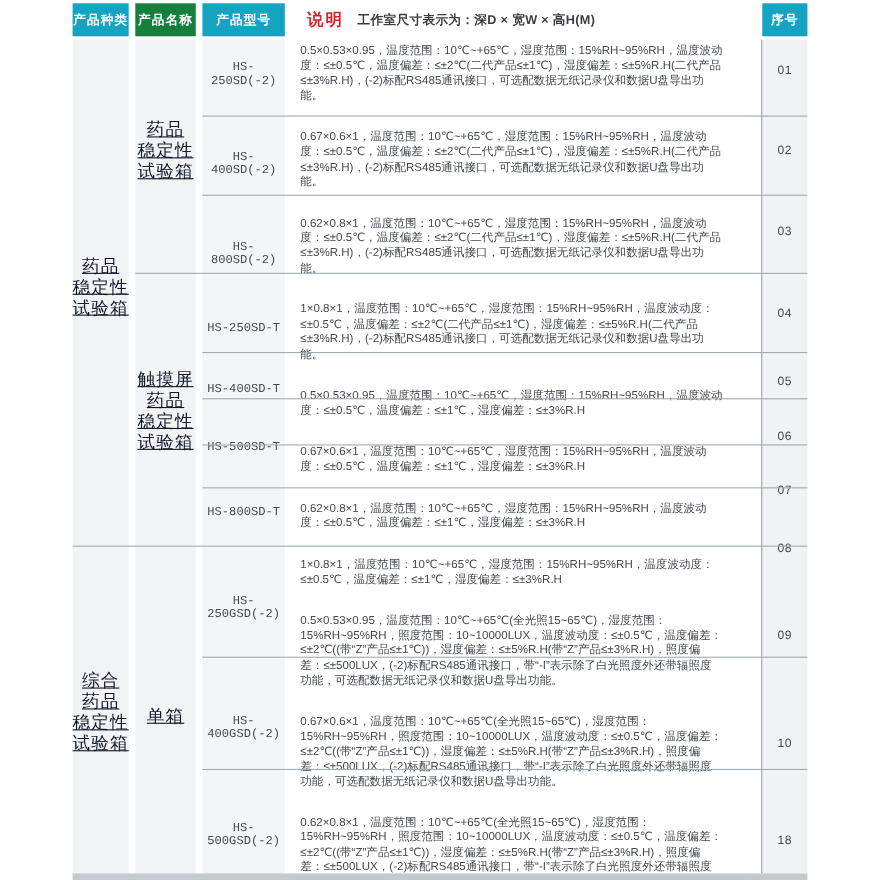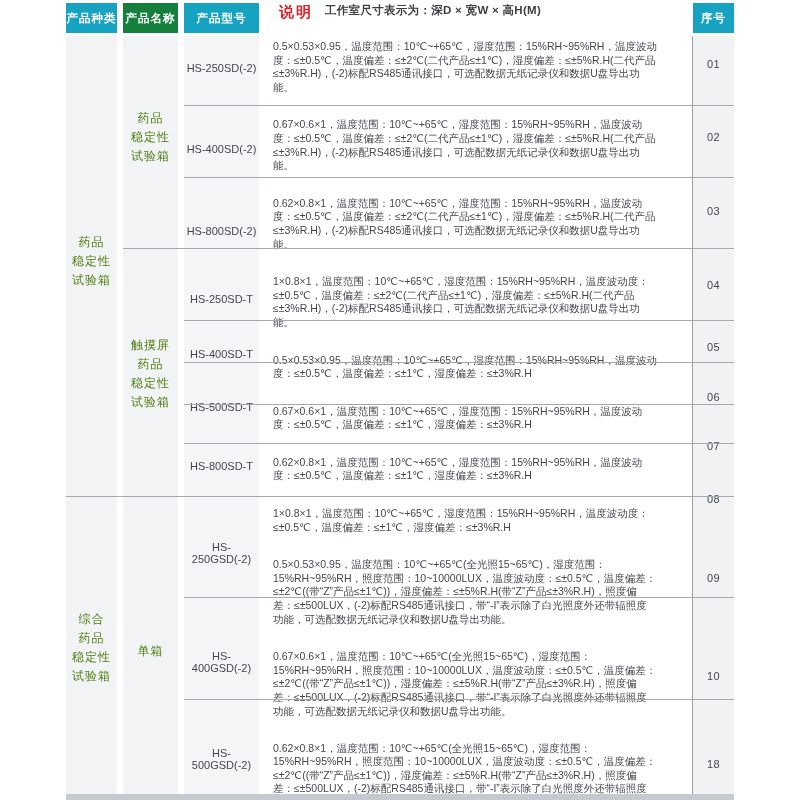--- a/index.html
+++ b/index.html
@@ -8,36 +8,36 @@
 
   
   .hcell{position:absolute;top:3px;height:30px;display:flex;align-items:center;justify-content:center;
          color:#ffffff;font-size:11.5px;font-weight:700;letter-spacing:1px;box-sizing:border-box;}
   .teal{background:#16a3c2;}
   .redbg{background:#15803d;}
   .h-cat{left:66px;width:51px;}
   .h-name{left:123px;width:55px;}
   .h-model{left:184px;width:75px;}
   .h-serial{left:693px;width:41px;}
-  .h-desc{position:absolute;top:3px;left:259px;width:424px;height:30px;display:flex;align-items:flex-start;background:#ffffff;}
+  .h-desc{position:absolute;top:3px;left:259px;width:424px;height:30px;display:flex;align-items:center;background:#ffffff;}
   .h-desc .lbl{color:#d6232b;font-size:15px;font-weight:700;letter-spacing:2px;margin-left:20px;}
   .h-desc .note{color:#3a3f44;font-size:11.5px;font-weight:700;margin-left:12px;letter-spacing:0.3px;}
 
   
   .bcol{position:absolute;top:36px;height:758px;display:flex;flex-direction:column;box-sizing:border-box;gap:16px;}
   .colcat{left:66px;width:51px;background:#f1f3f4;}
   .colname{left:123px;width:55px;background:#f1f3f4;}
   .colmodel{left:184px;width:75px;background:#f4f5f6;}
   .coldesc{left:259px;width:424px;background:#ffffff;}
   .colserial{left:693px;width:41px;background:#f0f2f3;}
 
   .vcell{display:flex;align-items:center;justify-content:center;box-sizing:border-box;
          color:#43484e;text-align:center;}
-  .grouplabel{font-size:12px;line-height:19px;letter-spacing:1px;color:#4d7c0f;font-weight:500;white-space:pre-line;}
-  .modeltxt{font-size:11px;color:#43484e;}
+  .grouplabel{font-size:16px;line-height:19px;letter-spacing:1px;color:#0f172a;font-weight:500;white-space:pre-line;text-decoration:underline;}
+  .modeltxt{font-size:11px;color:#43484e;font-family:Liberation Mono, monospace;}
   .serialtxt{font-size:11px;color:#43484e;letter-spacing:0.5px;}
   .desccell{display:flex;align-items:center;box-sizing:border-box;padding:4px 26px 4px 14px;}
   .desctxt{font-size:10.5px;line-height:13.6px;color:#43484e;text-align:left;}
 
   
   .hr1{height:69px;} .hr2{height:72px;} .hr3{height:71px;} .hr4{height:72px;}
   .hr5{height:42px;} .hr6{height:42px;} .hr7{height:39px;} .hr8{height:53px;}
   .hr9{height:101px;} .hr10{height:102px;} .hr11{height:75px;}
   
   .gc1{height:460px;} .gc2{height:298px;}

